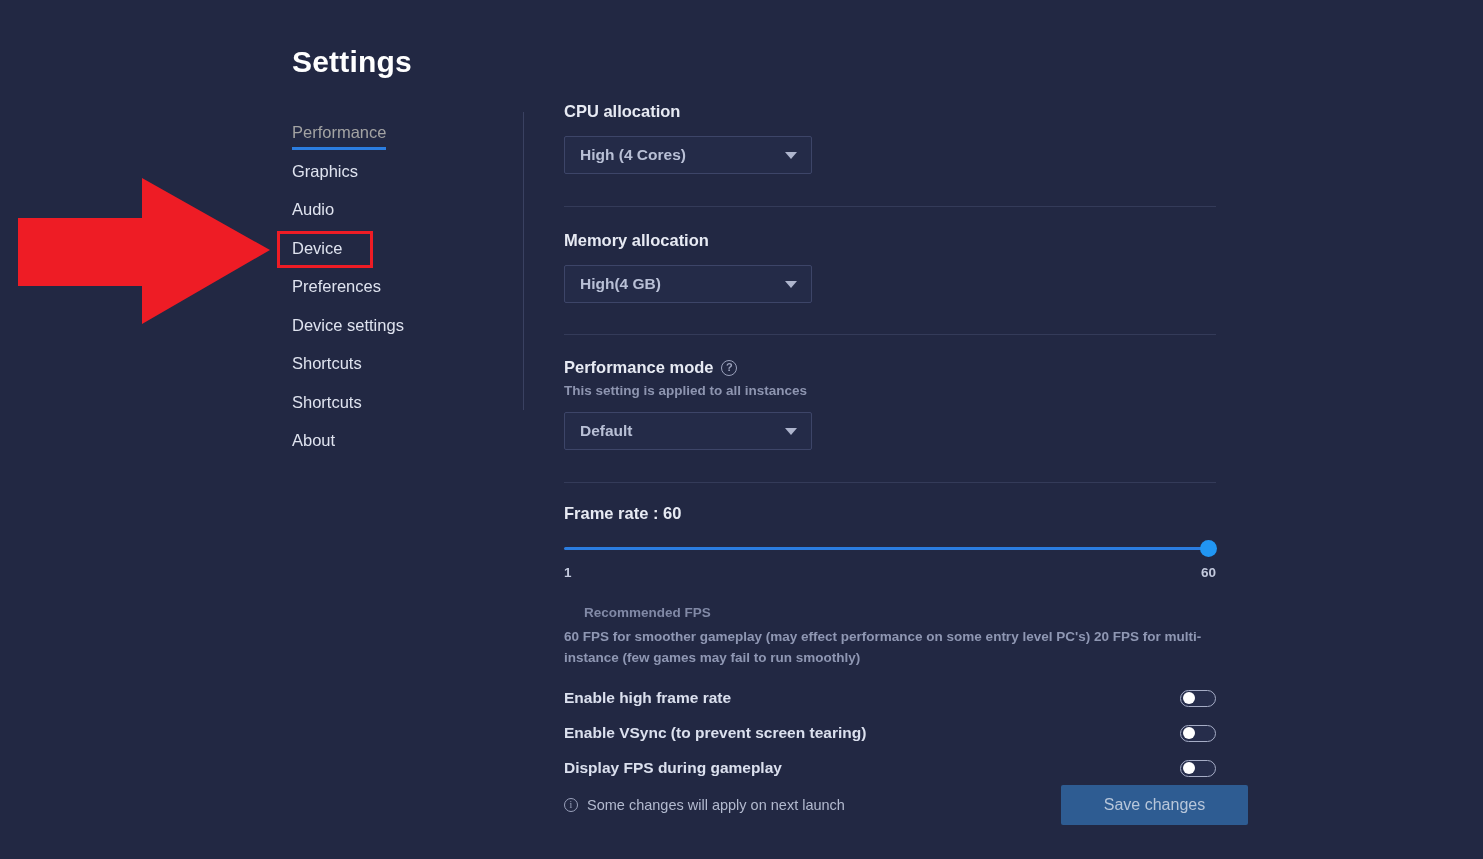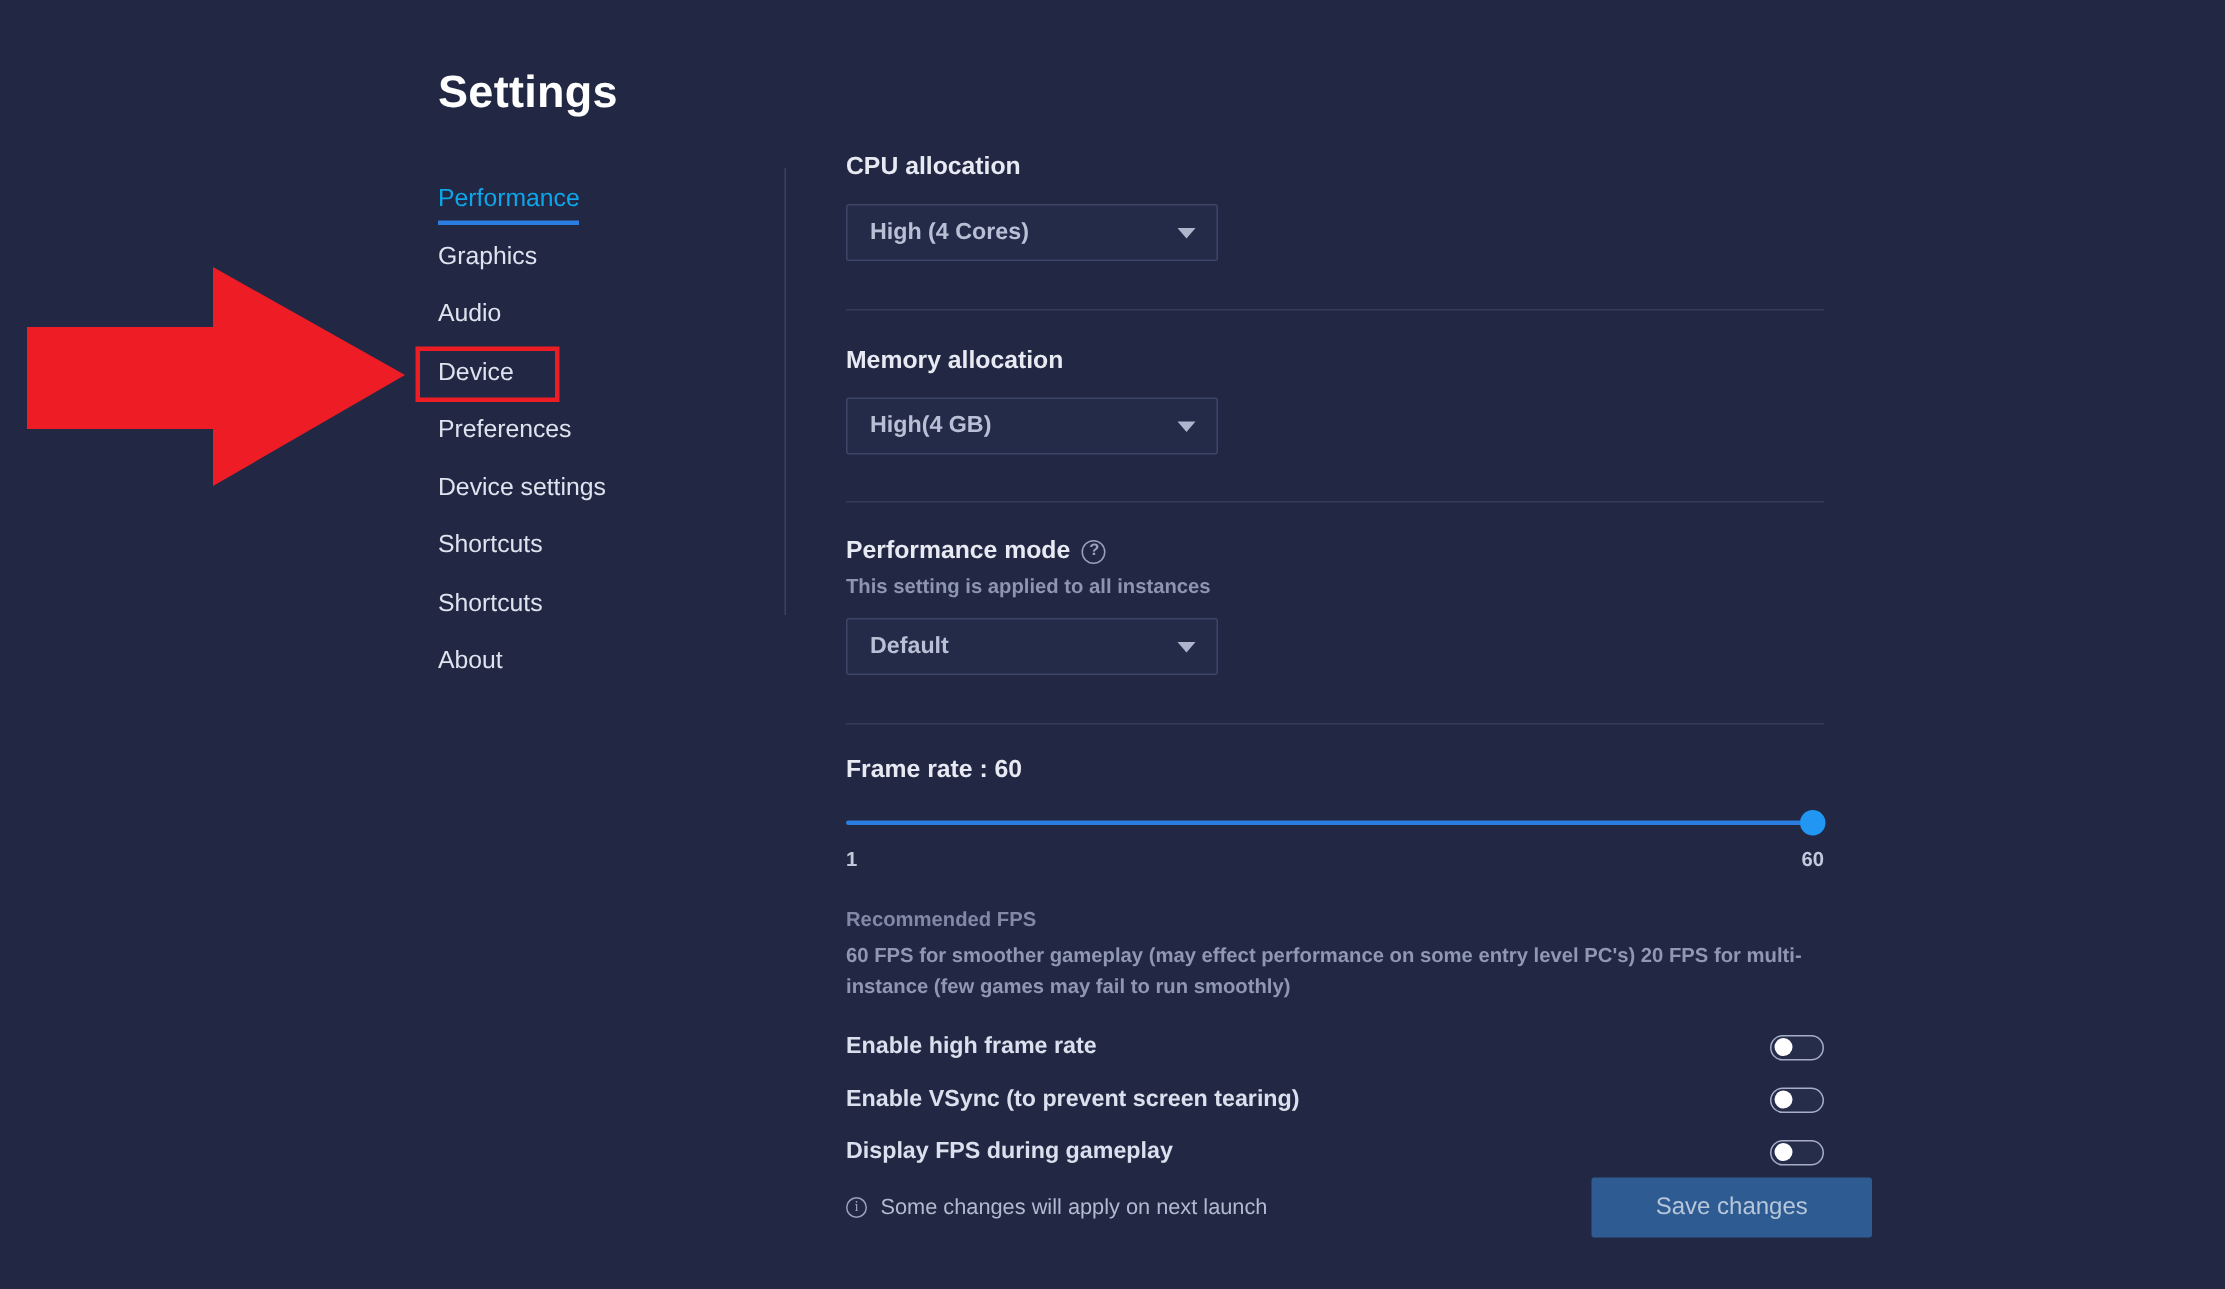--- a/index.html
+++ b/index.html
@@ -39,21 +39,21 @@
     height: 38.5px;
     line-height: 24px;
     cursor: pointer;
     white-space: nowrap;
   }
   .sidebar-item .label-inner {
     display: inline-block;
     padding-bottom: 3px;
   }
   .sidebar-item.active .label-inner {
-    color: #0ea5e9;
+    color: #a3a3a3;
     border-bottom: 3px solid #2b7de0;
   }
   .sidebar-divider {
     position: absolute;
     left: 523px;
     top: 112px;
     width: 1px;
     height: 298px;
     background: #3a4161;
   }
@@ -163,20 +163,21 @@
     display: flex;
     justify-content: space-between;
     margin-top: 8px;
     font-size: 13.5px;
     color: #c3c9dd;
   }
   .rec-title {
     margin-top: 25px;
     font-size: 13.5px;
     color: #8189a6;
+    margin-left: 20px;
   }
   .rec-body {
     margin-top: 7px;
     font-size: 13.5px;
     color: #8f97b3;
     line-height: 1.55;
     width: 648px;
   }
 
   

